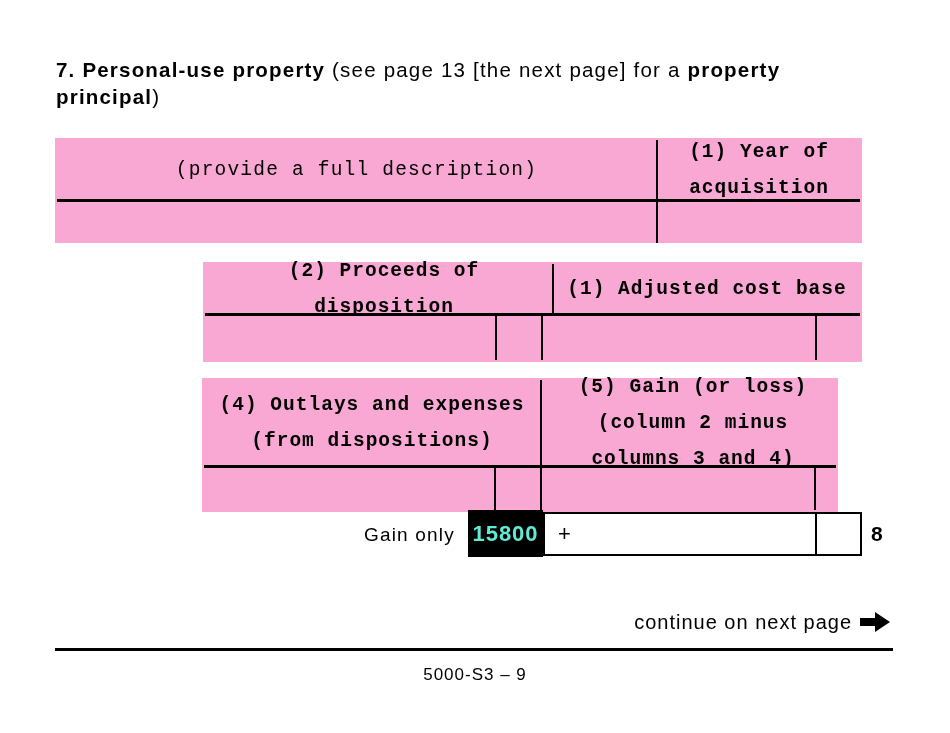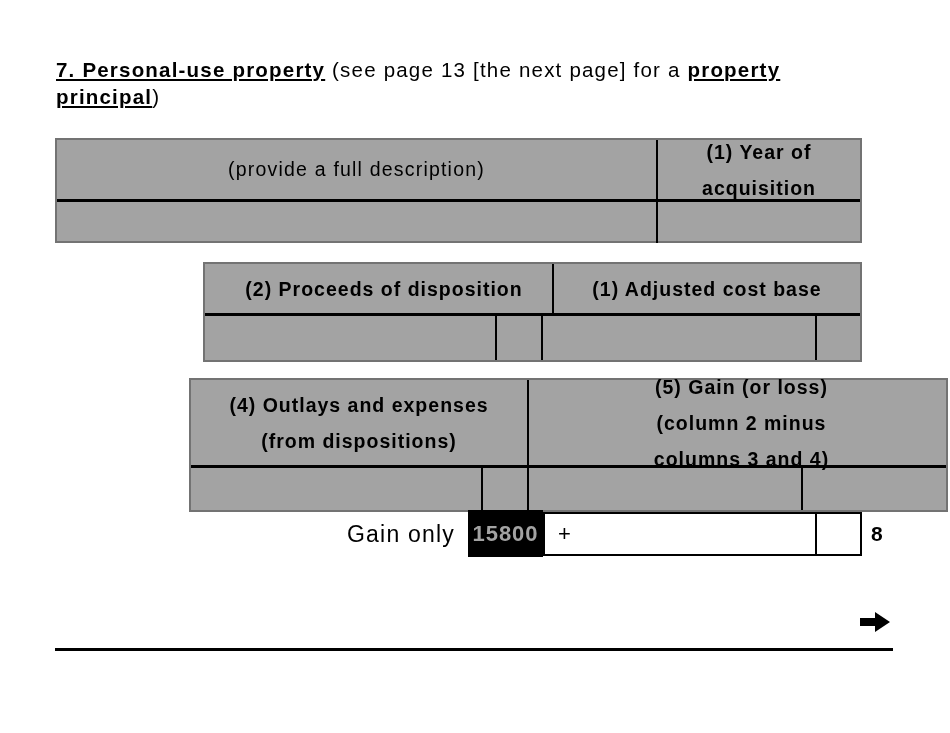--- a/index.html
+++ b/index.html
@@ -11,24 +11,24 @@
     font-family: "Liberation Sans", "DejaVu Sans", sans-serif;
     overflow: hidden;
   }
   .abs { position: absolute; box-sizing: border-box; }
 
   
   #title {
     left: 56px; top: 56px; width: 840px;
     font-size: 20.5px; line-height: 27px; letter-spacing: 1.2px;
   }
-  .b { font-weight: bold; text-decoration: underline; }
+  .b { font-weight: bold; }
 
   
-  .formtable { border: 2px solid #737373; background: #a3a3a3; }
+  .formtable { border: 2px solid #f9a8d4; background: #f9a8d4; font-family: Liberation Mono, monospace; }
   .trow { display: flex; box-sizing: border-box; }
   .cell { box-sizing: border-box; display: flex; align-items: center; justify-content: center; text-align: center; }
   .hdr { font-weight: bold; font-size: 19.5px; line-height: 36px; letter-spacing: 1px; white-space: pre-line; }
   .reg { font-weight: normal; font-size: 19.5px; letter-spacing: 1.2px; }
   .vline-r { border-right: 2px solid #000; }
   .hdr-underline { border-bottom: 3px solid #000; }
 
   
   #table1 { left: 55px; top: 138px; width: 807px; height: 105px; }
   #table1 .trow.header { height: 62px; }
@@ -36,40 +36,40 @@
   #t1c1 { width: 601px; }
 
   
   #table2 { left: 203px; top: 262px; width: 659px; height: 100px; }
   #table2 .trow.header { height: 52px; }
   #table2 .trow.input { height: 44px; }
   #t2h1 { width: 338px; margin-left: 11px; }
   #t2h2 { flex: 1; }
 
   
-  #table3 { left: 189px; top: 378px; width: 759px; height: 134px; }
+  #table3 { left: 202px; top: 378px; width: 636px; height: 134px; }
   #table3 .trow.header { height: 88px; }
   #table3 .trow.input { height: 42px; }
   #t3h1 { width: 338px; }
   #t3h2 { flex: 1; margin-left: 8px; }
 
   .amt1 { width: 290px; }
   .cents1 { width: 48px; border-left: 2px solid #000; border-right: 2px solid #000; }
   .amt2 { width: 272px; }
   .cents2 { flex: 1; border-left: 2px solid #000; }
 
   
   #gain-label {
     left: 203px; top: 512px; width: 252px; height: 45px;
     line-height: 45px; text-align: right;
-    font-size: 23px; letter-spacing: 1.2px;
+    font-size: 19px; letter-spacing: 1.2px;
   }
   #gain-amount-box {
     left: 468px; top: 510px; width: 75px; height: 47px;
-    background: #000000; color: #a3a3a3;
+    background: #000000; color: #5eead4;
     display: flex; align-items: center; justify-content: center;
     font-weight: bold; font-size: 22px; letter-spacing: 1px;
   }
   #gain-cell {
     left: 543px; top: 512px; width: 319px; height: 44px;
     border: 2px solid #000;
   }
   #gain-cell .cents {
     position: absolute; right: 0; top: 0; bottom: 0; width: 45px;
     border-left: 2px solid #000; box-sizing: border-box;
@@ -152,22 +152,24 @@
 
   <div id="gain-label" class="abs reg">Gain only</div>
   <div id="gain-amount-box" class="abs">15800</div>
   <div id="gain-cell" class="abs">
     <span id="plus-sign">+</span>
     <span class="cents"></span>
   </div>
   <div id="line-number" class="abs">8</div>
 
   <div id="continue-note" class="abs">
+    <span>continue on next page</span>
     <span id="continue-arrow">
       <svg width="30" height="22" viewBox="0 0 30 22" xmlns="http://www.w3.org/2000/svg">
         <path d="M0 7 L15 7 L15 1 L30 11 L15 21 L15 15 L0 15 Z" fill="#000000"></path>
       </svg>
     </span>
   </div>
 
   <div id="footer-rule" class="abs"></div>
+  <div id="footer-code" class="abs">5000-S3 – 9</div>
 
 </div>
 
 </body></html>

